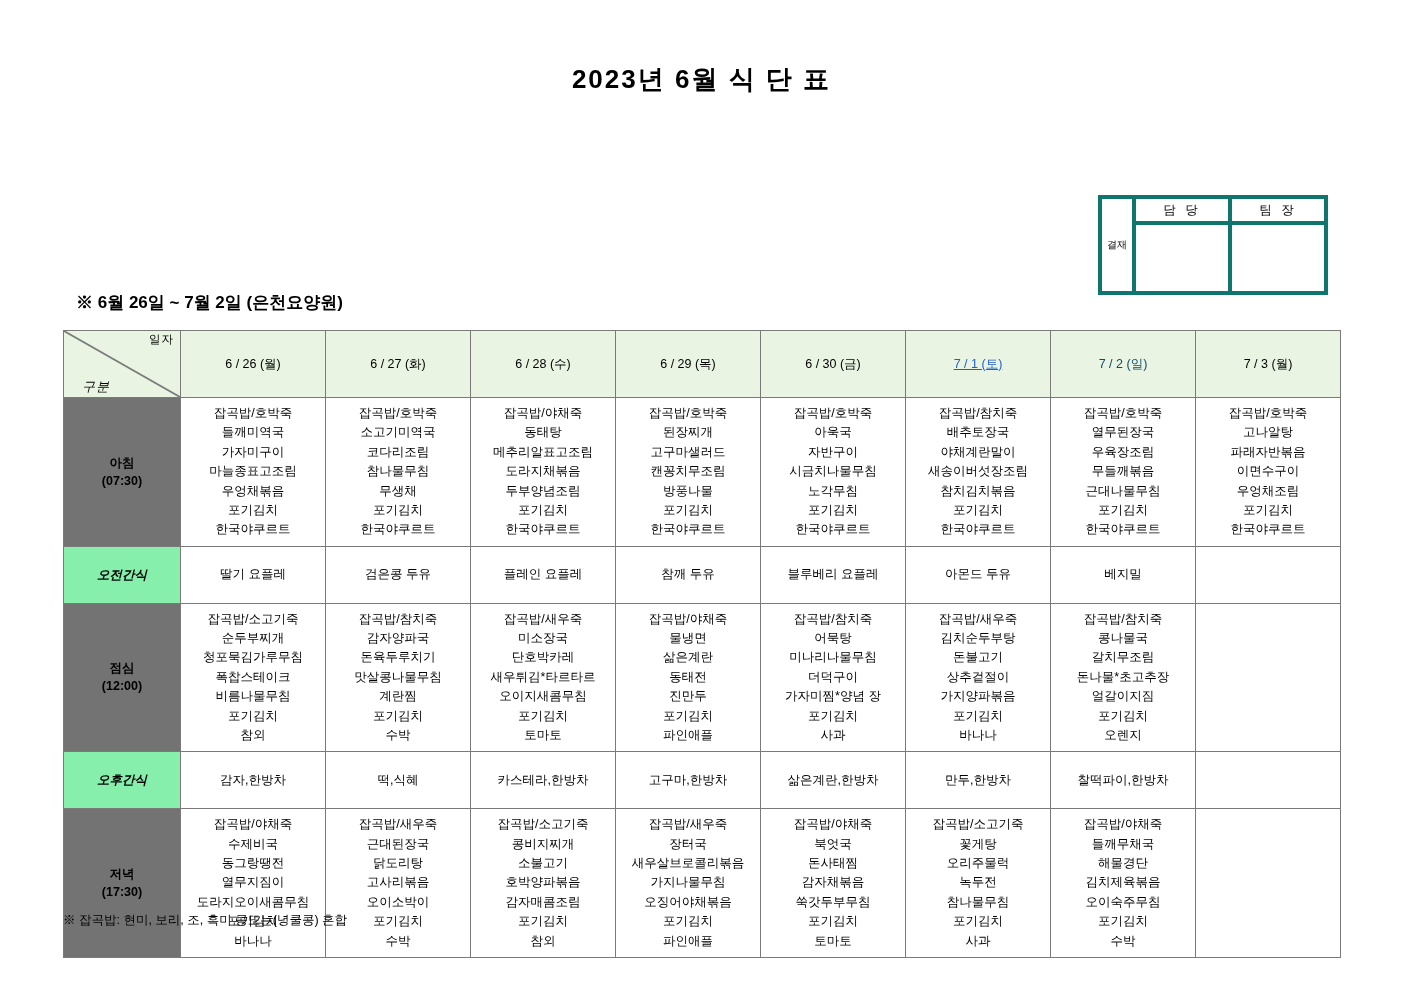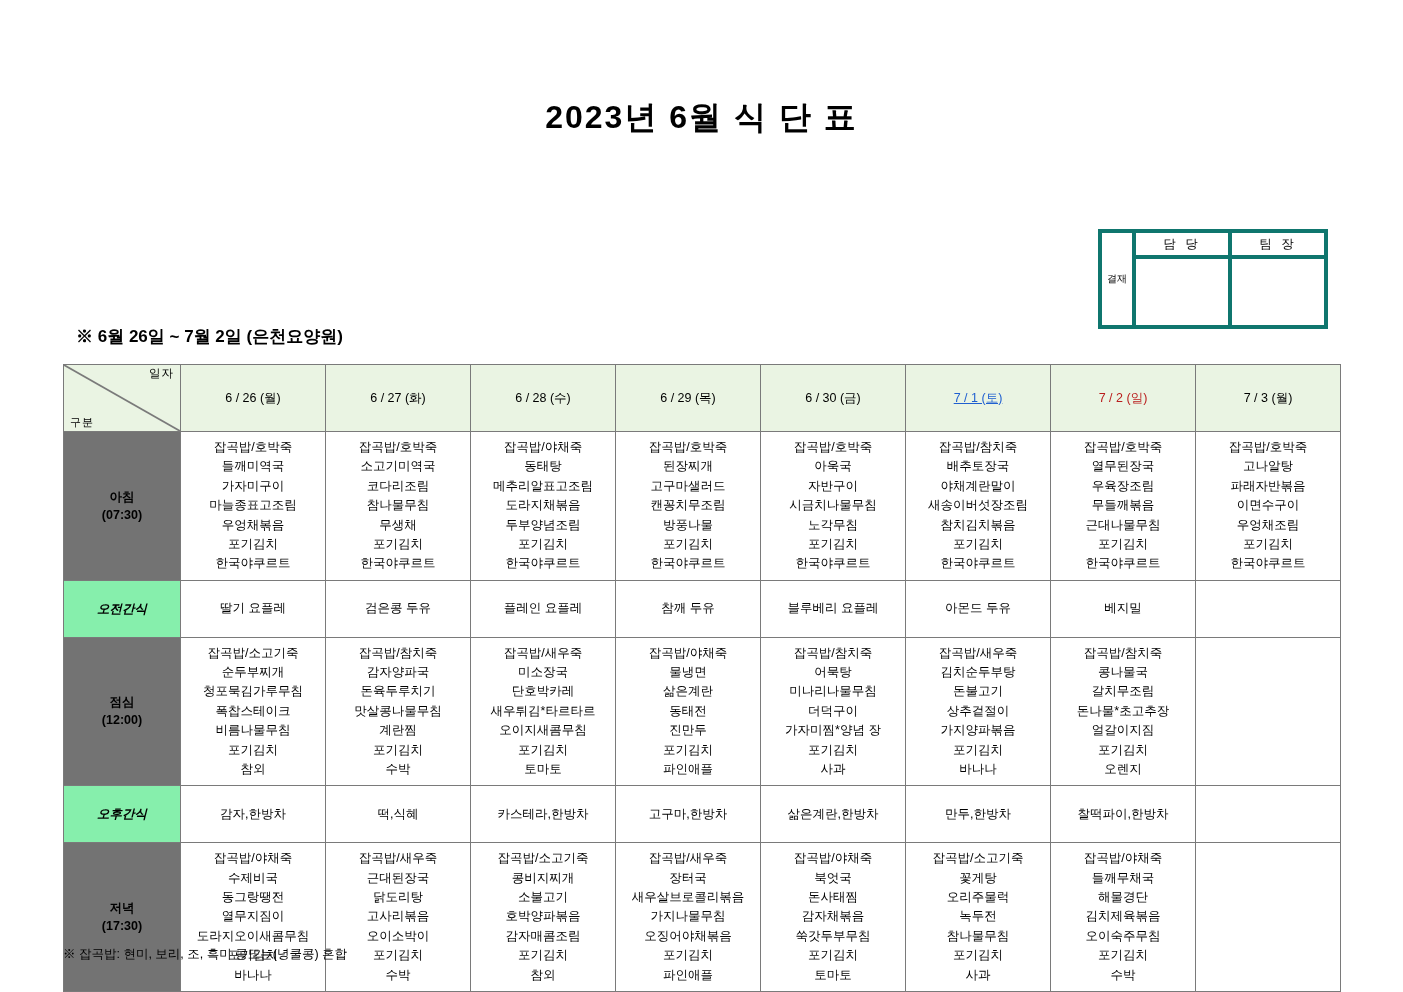--- a/index.html
+++ b/index.html
@@ -16,24 +16,24 @@
     overflow: hidden;
   }
   .page {
     position: relative;
     width: 1403px;
     height: 992px;
     box-sizing: border-box;
   }
   .doc-title {
     text-align: center;
-    font-size: 32px;
+    font-size: 26px;
     font-weight: bold;
     letter-spacing: 2px;
-    margin-top: 96px;
+    margin-top: 62px;
   }
   
   .approval {
     position: absolute;
     top: 133px;
     left: 1098px;
     border: 1px solid #000;
     border-collapse: collapse;
     font-size: 12.5px;
   }
@@ -98,24 +98,25 @@
   .corner .diag svg { display: block; width: 100%; height: 100%; }
   .corner .lbl-date {
     position: absolute;
     right: 6px;
     top: 1px;
     font-size: 11.5px;
     letter-spacing: 1px;
   }
   .corner .lbl-kind {
     position: absolute;
-    left: 6px;
+    left: 18px;
     bottom: 1px;
-    font-size: 11px;
+    font-size: 13px;
     letter-spacing: 1px;
+    font-style: italic;
   }
   .rowlabel {
     background: #737373;
     font-weight: bold;
     width: 117px;
     line-height: 1.45;
   }
   .snack-label {
     background: #86efac;
     font-weight: bold;
@@ -125,21 +126,21 @@
   .meal-cell {
     line-height: 1.55;
     padding: 6px 2px 6px 2px !important;
     font-size: 12.5px;
   }
   .snack-cell {
     height: 24px;
     font-size: 12.5px;
   }
   .sat { color: #1f5fd0; text-decoration: underline; }
-  .sun { color: #b91c1c; text-align: center; }
+  .sun { color: #0c4a6e; text-align: center; }
   .footnotes {
     position: absolute;
     top: 848px;
     left: 63px;
     font-size: 12.5px;
     line-height: 1.7;
   }
 </style>
 </head>
 <body>

